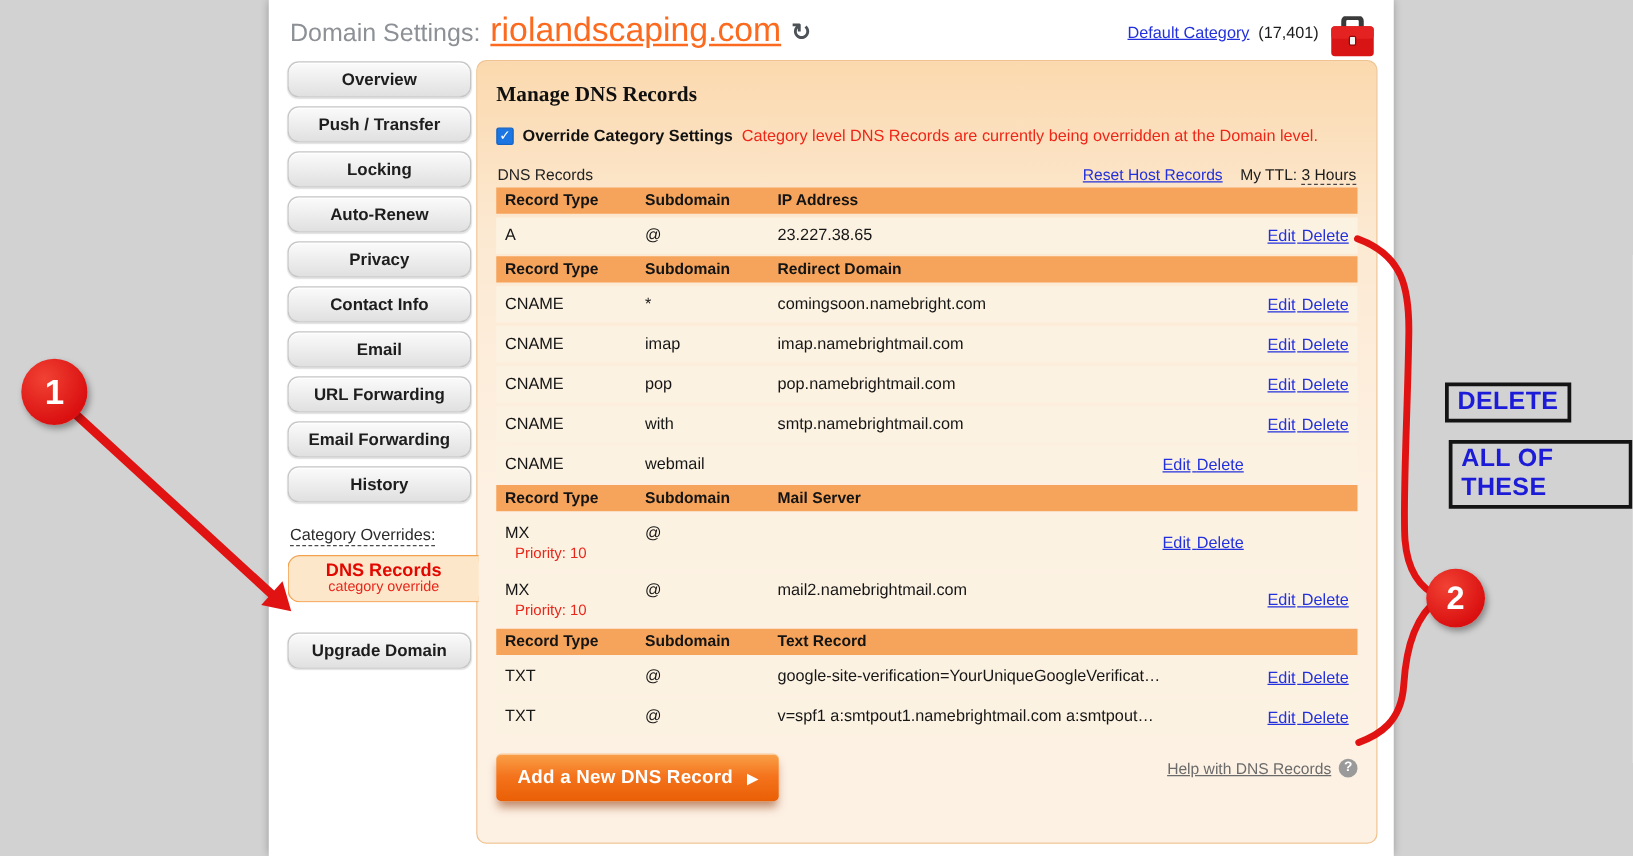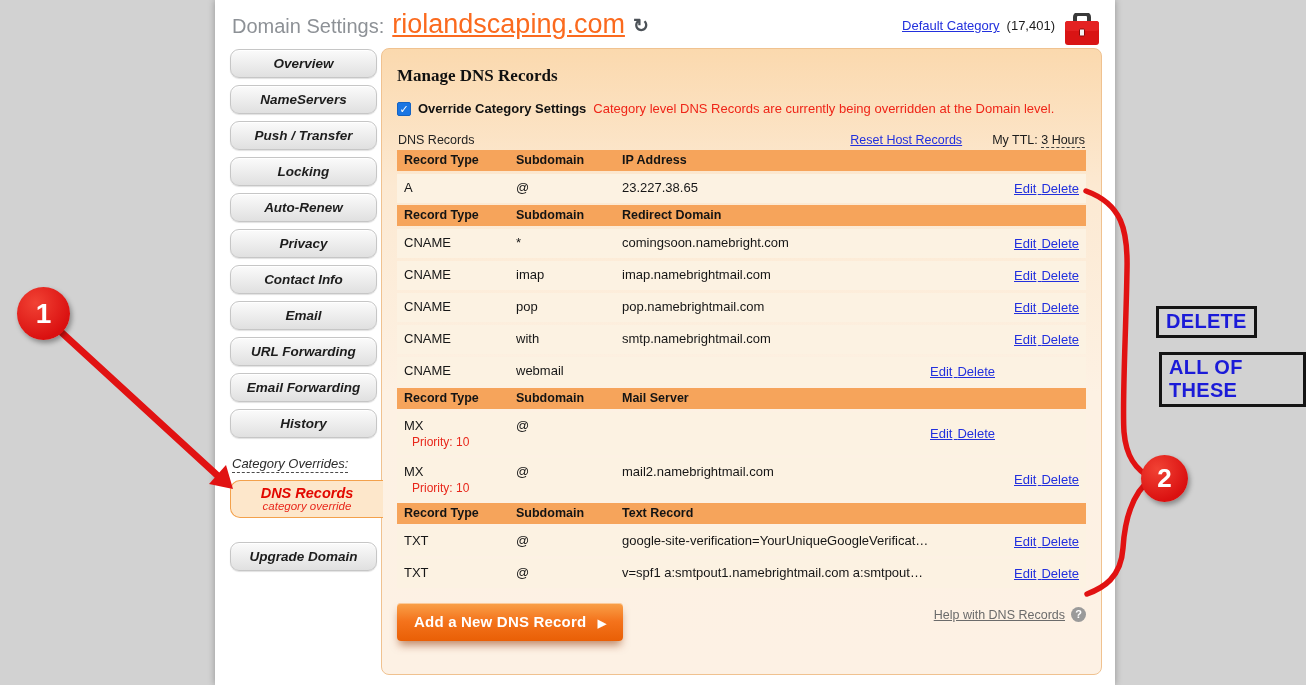--- a/index.html
+++ b/index.html
@@ -16,21 +16,21 @@
   .hdr-left { display:flex; align-items:baseline; gap:8px; padding-left:2px; }
   .hdr-title { color:#8d9196; font-size:20px; }
   .hdr-domain { color:#fb6a1e; font-size:27px;text-decoration:underline; }
   .refresh { color:#4c5258; font-size:19px; font-weight:bold; cursor:pointer; position:relative; top:-1px;}
   .hdr-right { display:flex; align-items:flex-start; gap:7px; padding-top:4px; }
   .hdr-right .lnktxt { font-size:13px; color:#2230dd; text-decoration:underline; cursor:pointer; position:relative; top:5px;}
   .hdr-count { font-size:13px; color:#1c1c1c; position:relative; top:5px;}
 
   
   .content { display:flex; margin-top:1px; }
-  .sidebar { width:147px; flex:none; padding-top:1px;font-style:italic; }
+  .sidebar { width:147px; flex:none; padding-top:1px; }
   .sbtn { height:29px; margin-bottom:7px; border:1px solid #c6c6c6; border-radius:9px;
           background:linear-gradient(180deg,#fbfbfb,#e0e0e0);
           box-shadow:inset 0 1px 0 #fff, 0 1px 1px rgba(0,0,0,.12);
           display:flex; align-items:center; justify-content:center;
           font-size:13.5px; font-weight:bold; color:#1d1d1d; cursor:pointer; }
   .cat-overrides { margin:11px 0 7px 2px; font-size:13px; color:#2b2b2b;
                    display:inline-block; border-bottom:1px dashed #4a4a4a; padding-bottom:1px; cursor:pointer;}
   .dnsbtn { position:relative; z-index:2; margin-right:-6px; padding:4px 2px 5px;
             background:#fde7cb; border:1px solid #f3a14c; border-right:none;
             border-radius:10px 0 0 10px; text-align:center; cursor:pointer; }
@@ -46,21 +46,21 @@
   .panel h1 { font-size:17px; font-weight:bold; color:#101010; margin:1px 0 15px;font-family:Liberation Serif, serif; }
 
   .override-row { display:flex; align-items:center; gap:7px; margin-bottom:17px; }
   .cbx { width:14px; height:14px; background:#1b76e3; border:1px solid #1563c2; border-radius:2px;
          color:#fff; font-size:11px; line-height:12px; text-align:center; cursor:pointer; flex:none;}
   .ov-label { font-size:13px; font-weight:bold; color:#111; }
   .ov-warn { font-size:13px; color:#ef2518; }
 
   .meta-row { display:flex; justify-content:space-between; align-items:flex-end; margin-bottom:3px; padding:0 1px;}
   .meta-left { font-size:12.5px; color:#222; }
-  .meta-right { display:flex; align-items:center; gap:30px; font-size:12.5px; }
+  .meta-right { display:flex; align-items:center; gap:14px; font-size:12.5px; }
   .reset-link { color:#2230dd; text-decoration:underline; cursor:pointer; }
   .ttl { color:#1c1c1c; }
   .ttl-value { border-bottom:1px dashed #444; cursor:pointer; }
 
   .sec-head { display:grid; grid-template-columns:112px 106px 1fr 84px;
               background:#f6a45b; padding:3px 7px 4px; margin-top:2px;
               font-size:12.5px; font-weight:bold; color:#141414; align-items:center;}
   .row { display:grid; grid-template-columns:112px 106px 1fr 84px;
          background:#fcf2e2; margin-top:3px; padding:5px 7px 6px;
          font-size:13px; color:#161616; align-items:flex-start; min-height:29px;}
@@ -118,21 +118,20 @@
           <rect x="17.5" y="16" width="5" height="7" rx="1" fill="#f4f4f4" stroke="#8c0a0a"></rect>
         </svg>
       </div>
     </div>
 
     <div class="content">
 
       <div class="sidebar">
         <div id="sidebar-buttons">
             <div class="sbtn">Overview</div>
-            <div class="sbtn">NameServers</div>
             <div class="sbtn">Push / Transfer</div>
             <div class="sbtn">Locking</div>
             <div class="sbtn">Auto-Renew</div>
             <div class="sbtn">Privacy</div>
             <div class="sbtn">Contact Info</div>
             <div class="sbtn">Email</div>
             <div class="sbtn">URL Forwarding</div>
             <div class="sbtn">Email Forwarding</div>
             <div class="sbtn">History</div>
           </div>

